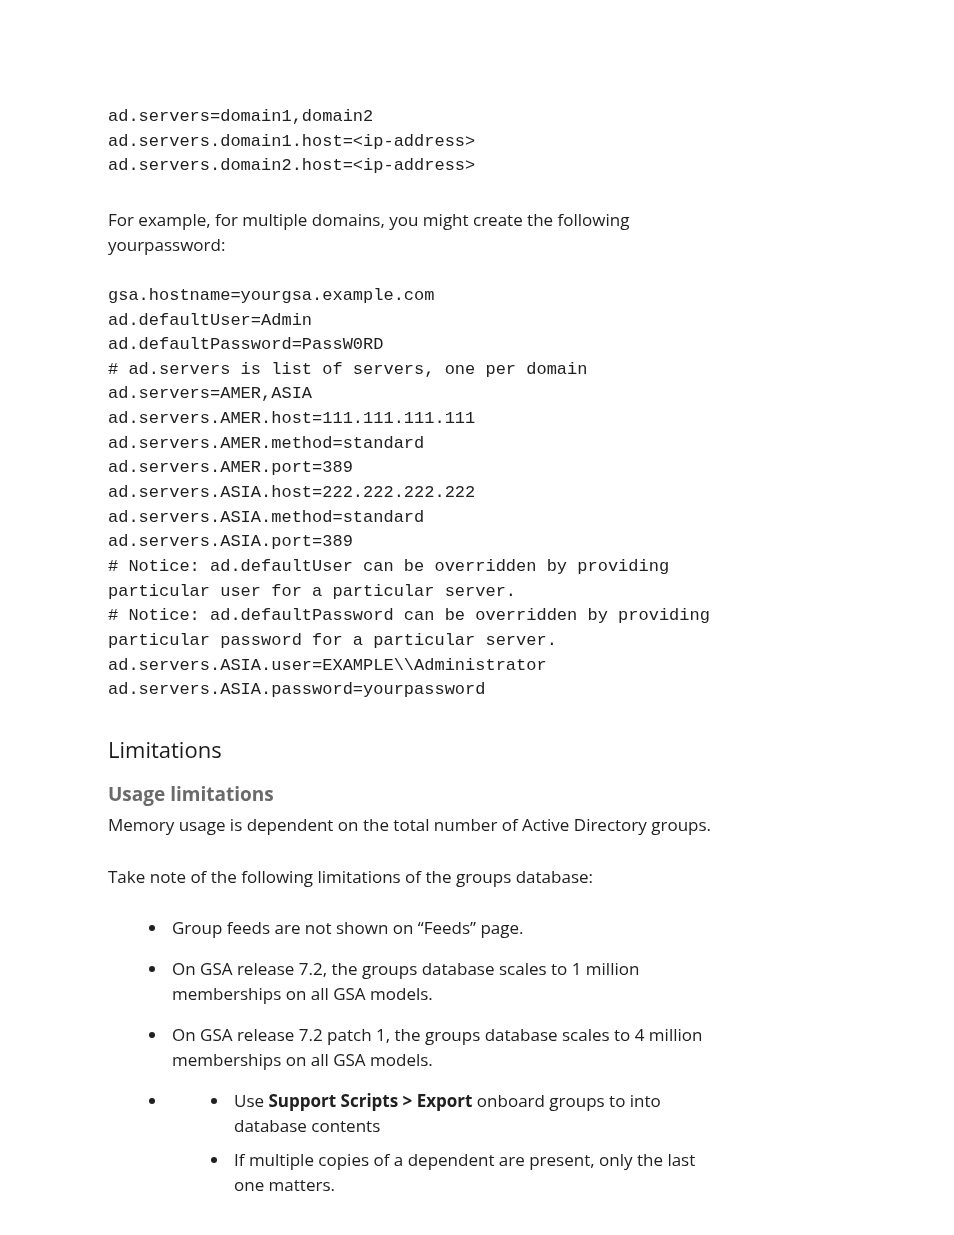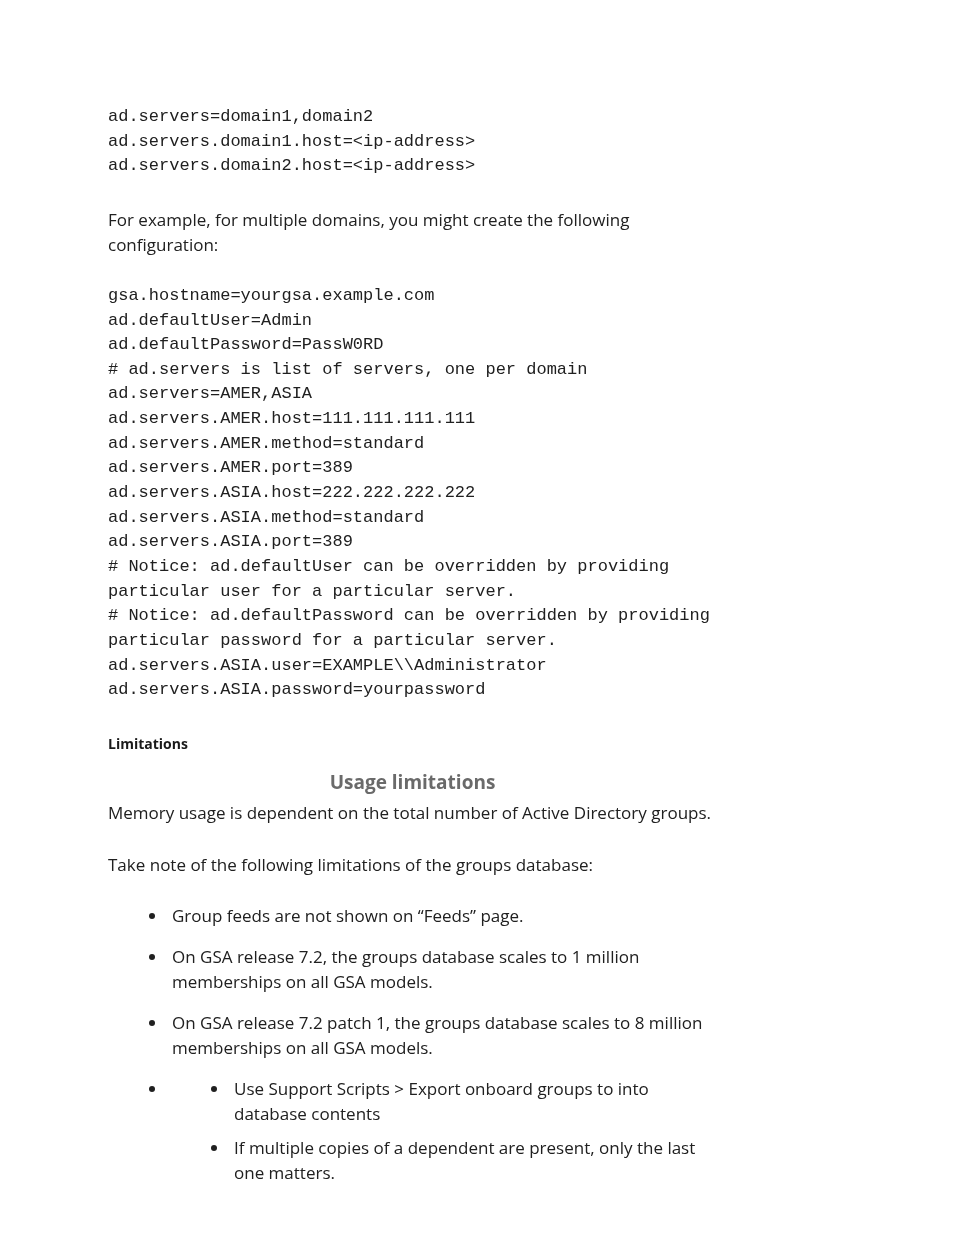--- a/index.html
+++ b/index.html
@@ -25,31 +25,30 @@
     word-wrap: break-word;
     margin: 0 0 28px 0;
     color: #202020;
   }
   p.body {
     margin: 0 0 26px 0;
     color: #202020;
     font-size: 17px;
   }
   h2.section {
-    font-size: 14px;
-    font-weight: 700;
+    font-size: 22px;
+    font-weight: 400;
     color: #1a1a1a;
     margin: 30px 0 14px 0;
   }
   h3.sub {
     font-size: 19px;
     font-weight: 700;
     color: #6a6a6a;
     margin: 0 0 4px 0;
-    text-align: center;
   }
   .block {
     margin-bottom: 22px;
   }
   ul.bullets {
     margin: 0 0 0 0;
     padding-left: 60px;
     list-style-type: disc;
   }
   ul.bullets > li {
@@ -59,33 +58,33 @@
   ul.bullets ul {
     list-style-type: disc;
     padding-left: 58px;
     margin-top: 8px;
   }
   ul.bullets ul > li {
     margin: 0 0 8px 0;
     padding-left: 4px;
   }
   .bold {
-    font-weight: 400;
+    font-weight: 700;
   }
 </style>
 </head>
 <body>
 
 <div class="page">
 
   <pre class="code">ad.servers=domain1,domain2
 ad.servers.domain1.host=&lt;ip-address&gt;
 ad.servers.domain2.host=&lt;ip-address&gt;</pre>
 
-  <p class="body">For example, for multiple domains, you might create the following configuration:</p>
+  <p class="body">For example, for multiple domains, you might create the following yourpassword:</p>
 
   <pre class="code">gsa.hostname=yourgsa.example.com
 ad.defaultUser=Admin
 ad.defaultPassword=PassW0RD
 # ad.servers is list of servers, one per domain
 ad.servers=AMER,ASIA
 ad.servers.AMER.host=111.111.111.111
 ad.servers.AMER.method=standard
 ad.servers.AMER.port=389
 ad.servers.ASIA.host=222.222.222.222
@@ -102,21 +101,21 @@
     <h3 class="sub">Usage limitations</h3>
     <p class="body" style="">Memory usage is dependent on the total number of Active Directory groups.</p>
   </div>
 
   <div class="block">
     <p class="body" style="">Take note of the following limitations of the groups database:</p>
 
     <ul class="bullets">
       <li>Group feeds are not shown on “Feeds” page.</li>
       <li>On GSA release 7.2, the groups database scales to 1 million memberships on all GSA models.</li>
-      <li>On GSA release 7.2 patch 1, the groups database scales to 8 million memberships on all GSA models.</li>
+      <li>On GSA release 7.2 patch 1, the groups database scales to 4 million memberships on all GSA models.</li>
       <li>
         <ul>
           <li>
             <span>Use </span><span class="bold">Support Scripts &gt; Export</span><span> onboard groups to into database contents</span>
           </li>
           <li>If multiple copies of a dependent are present, only the last one matters.</li>
         </ul>
       </li>
     </ul>
   </div>

